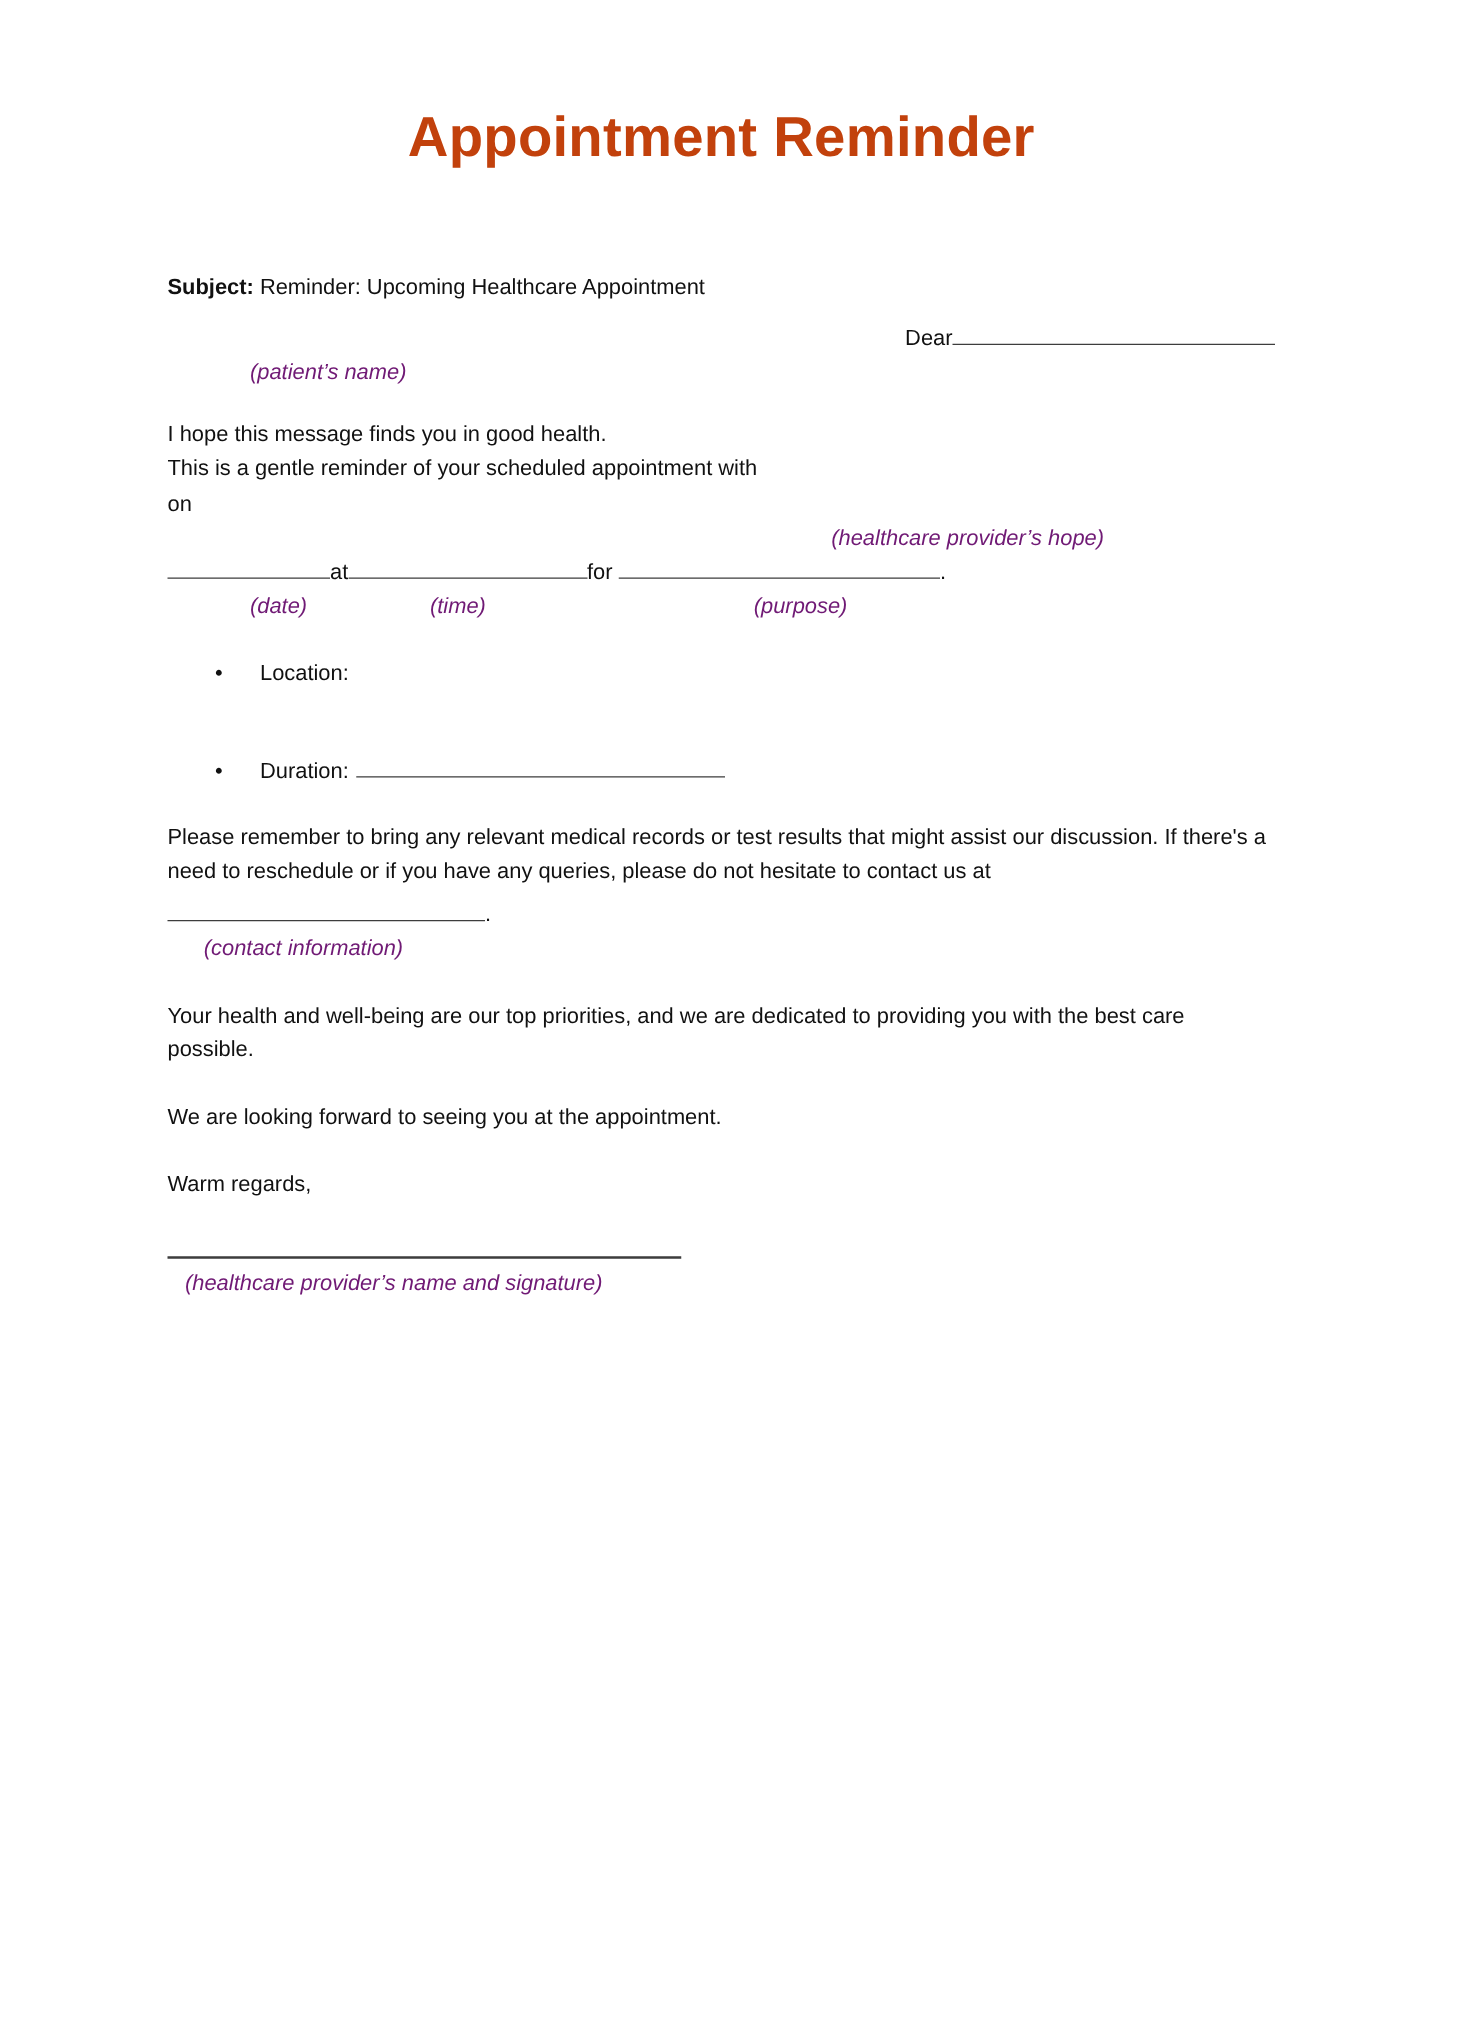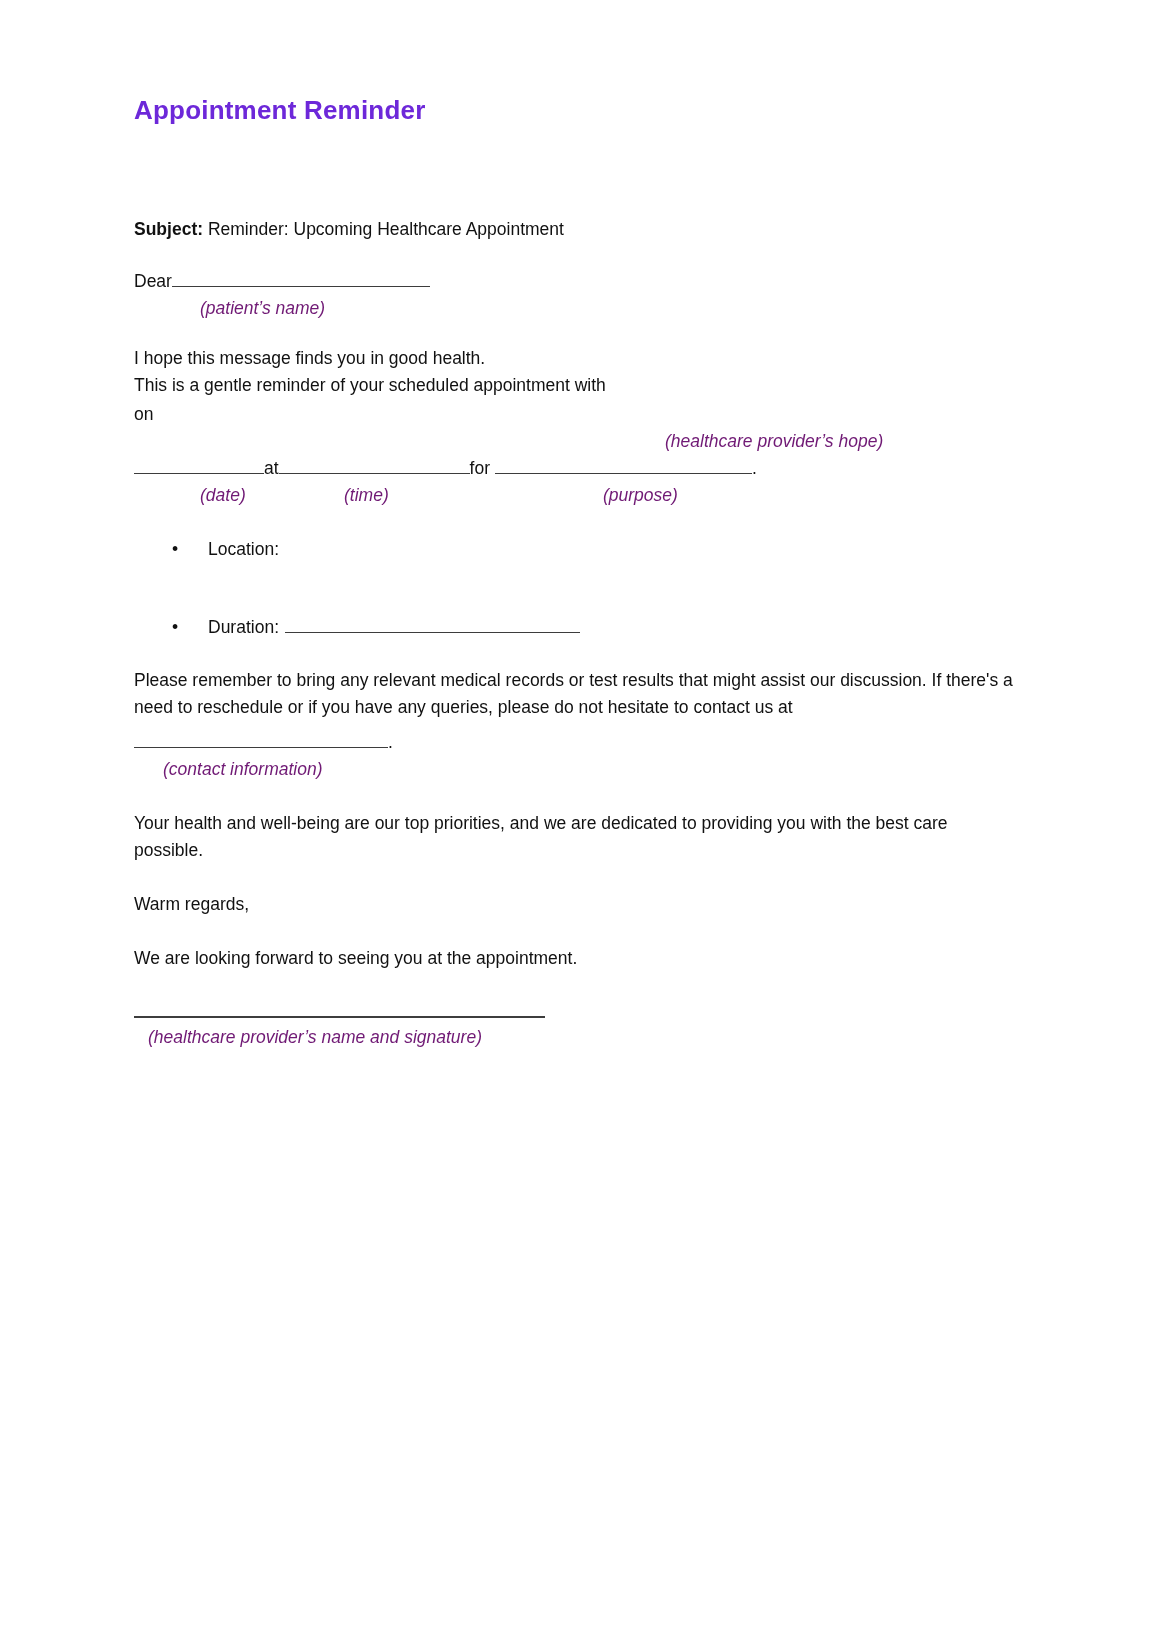--- a/index.html
+++ b/index.html
@@ -12,44 +12,45 @@
     position: relative;
     overflow: hidden;
   }
   .page {
     width: 1176px;
     height: 1630px;
     background: #ffffff;
     padding: 90px 134px 0 134px;
   }
   .doc-title {
-    font-size: 26px;
+    font-size: 45px;
     font-weight: bold;
-    color: #6d28d9;
+    color: #c2410c;
+    text-align: center;
     letter-spacing: 0.2px;
     line-height: 40px;
     width: 886px;
   }
   .body-text { font-size: 17.5px; line-height: 27px; }
   .content { width: 886px; }
   .subject-line { margin-top: 86px; }
   .subject-label { font-weight: bold; }
   .blank {
     display: inline-block;
     border-bottom: 1.6px solid #3d3d3d;
     height: 2px;
     vertical-align: baseline;
   }
   .hint {
     font-style: italic;
     font-size: 17.5px;
     line-height: 27px;
     color: #701a75;
   }
-  .dear-line { margin-top: 25px; }
+  .dear-line { margin-top: 14px; text-align: right; }
   .blank-dear { width: 258px; }
   .hint-patient { padding-left: 66px; }
   .intro-para { margin-top: 23px; }
   .with-line {
     display: flex;
     align-items: baseline;
     width: 828px;
     white-space: nowrap;
     flex-direction: column;
   }
@@ -124,21 +125,21 @@
         <span class="blank blank-duration"></span>
     </div>
 
     <p class="body-text reminder-para">Please remember to bring any relevant medical records or test results that might assist our discussion. If there's a need to reschedule or if you have any queries, please do not hesitate to contact us at</p>
 
     <p class="body-text contact-line"><span class="blank blank-contact"></span><span>.</span></p>
     <p class="hint hint-contact">(contact information)</p>
 
     <p class="body-text health-para">Your health and well-being are our top priorities, and we are dedicated to providing you with the best care possible.</p>
 
+    <p class="body-text looking-para">We are looking forward to seeing you at the appointment.</p>
+
     <p class="body-text closing-line">Warm regards,</p>
-
-    <p class="body-text looking-para">We are looking forward to seeing you at the appointment.</p>
 
     <div class="signature-rule"></div>
     <p class="hint hint-signature">(healthcare provider’s name and signature)</p>
 
   </div>
 </div>
 
 </body></html>

